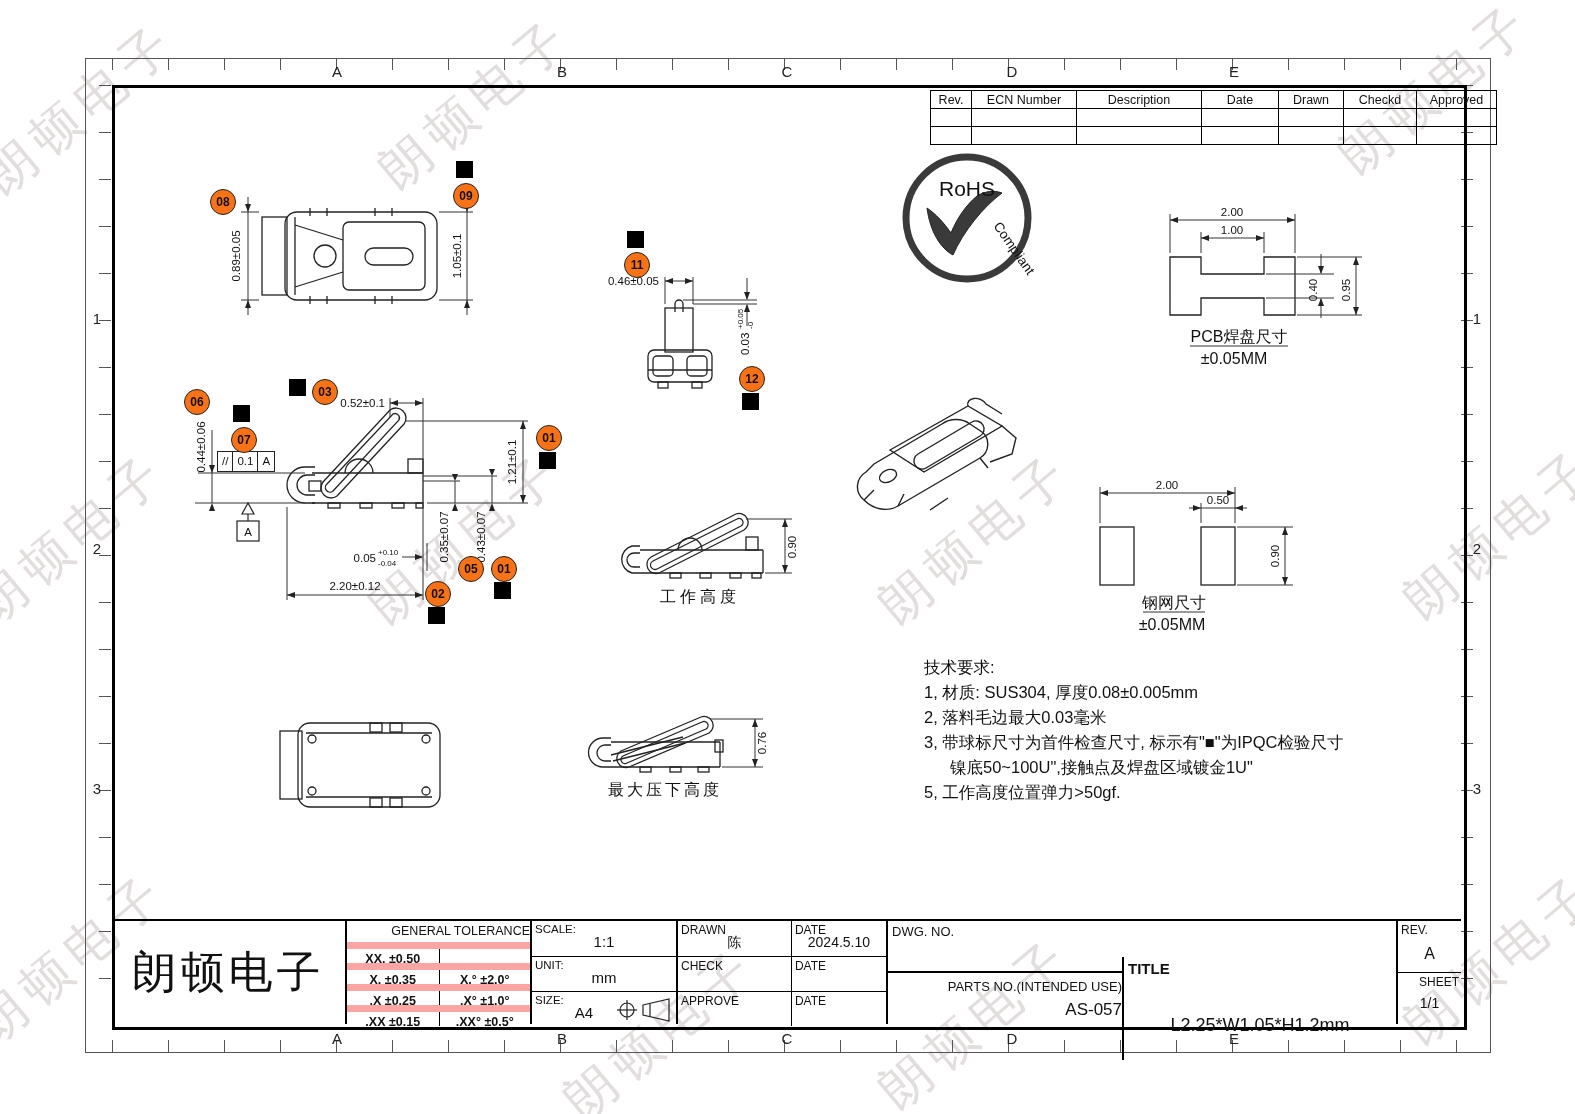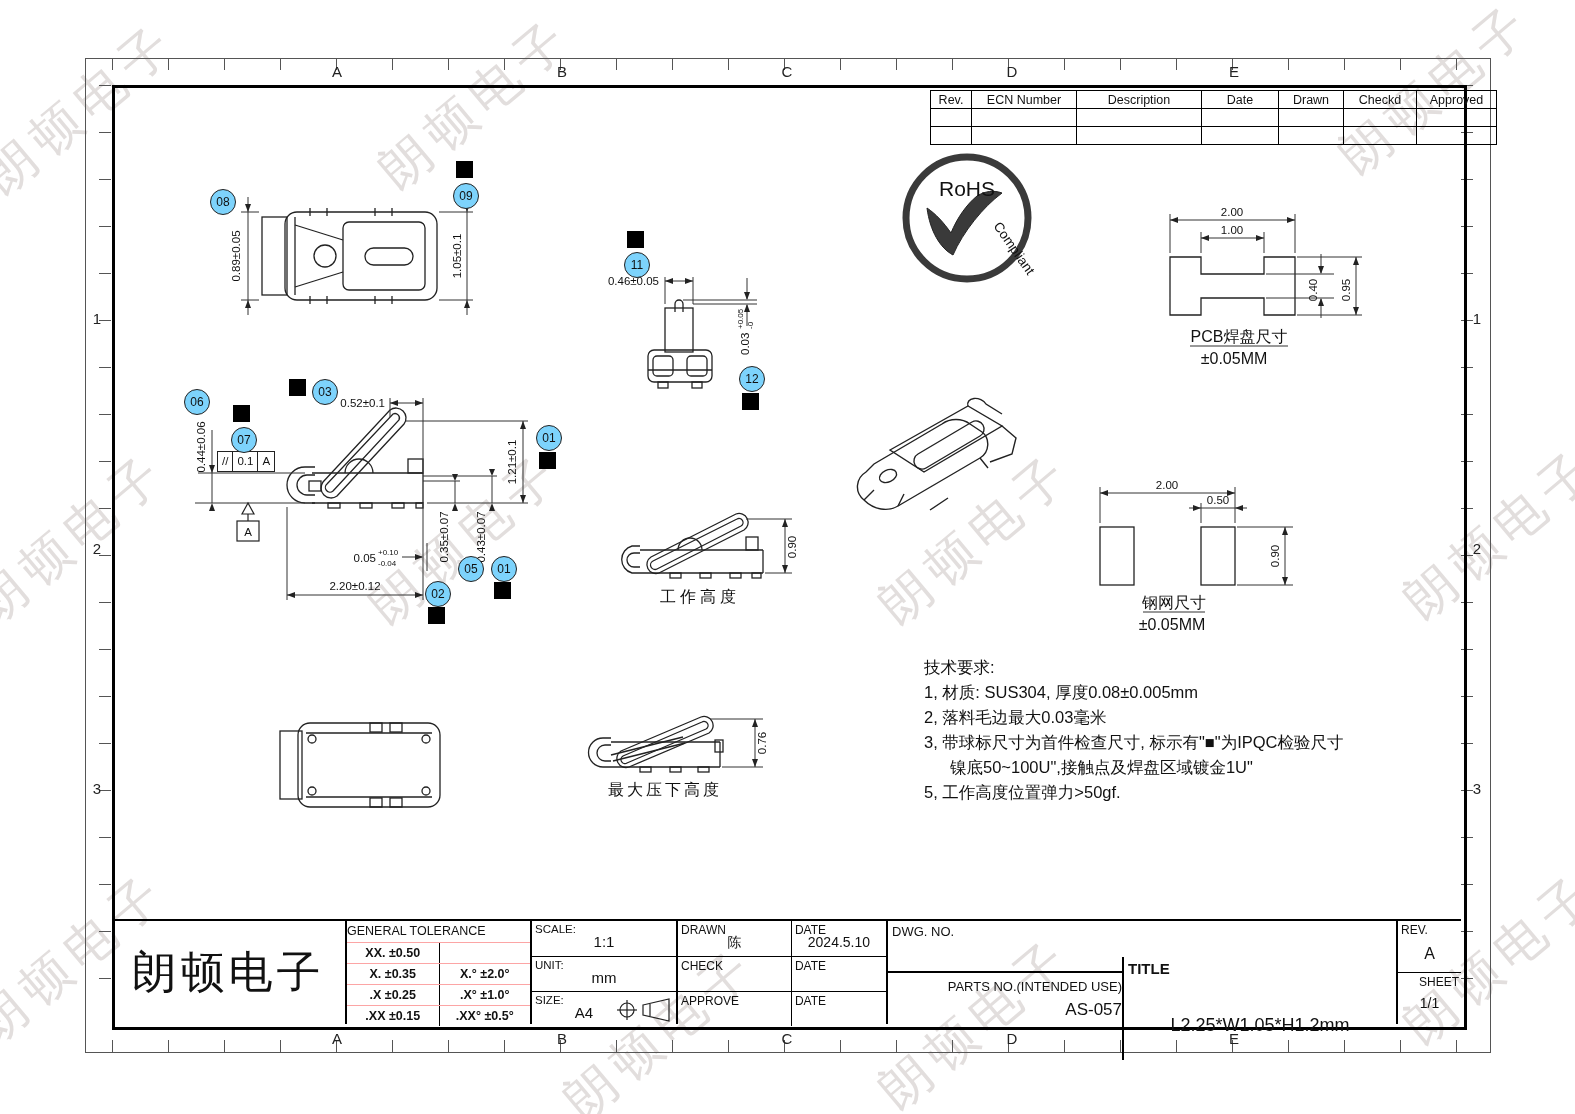--- a/index.html
+++ b/index.html
@@ -12,38 +12,38 @@
   .border-outer{position:absolute;left:85px;top:58px;width:1404px;height:993px;border:1px solid #555;}
   .border-inner{position:absolute;left:112px;top:85px;width:1349px;height:939px;border:3px solid #000;}
   .tickstrip-h{position:absolute;height:12px;width:1349px;left:112px;
      background:repeating-linear-gradient(90deg,#555 0 1px,transparent 1px 56px);}
   .tickstrip-v{position:absolute;width:12px;height:939px;top:85px;
      background:repeating-linear-gradient(180deg,#555 0 1px,transparent 1px 47px);}
   .gridlab{position:absolute;width:18px;height:16px;text-align:center;font-size:15px;color:#222;}
   table.rev{border-collapse:collapse;font-size:12.5px;}
   table.rev td{border:1px solid #000;height:17px;padding:0 2px;text-align:center;white-space:nowrap;}
   .balloon{position:absolute;width:24px;height:24px;border:1.5px solid #222;border-radius:50%;
-     font-size:12px;line-height:24px;text-align:center;background:#7dd3fc;z-index:3;}
+     font-size:12px;line-height:24px;text-align:center;background:#f97316;z-index:3;font-weight:bold;}
   .sq{position:absolute;width:17px;height:17px;background:#000;z-index:3;}
   .fcf{position:absolute;display:flex;height:19px;border:1.3px solid #222;background:#fff;font-size:11.5px;z-index:3;}
   .fcf div{padding:0 4px;line-height:19px;border-left:1.3px solid #222;}
   .fcf div:first-child{border-left:none;}
   .notes{position:absolute;left:924px;top:655px;width:530px;font-size:16.5px;line-height:25px;z-index:2;}
   .notes .ind{padding-left:26px;}
   
   .tb{position:absolute;left:112px;top:919px;width:1349px;height:105px;border-top:2.5px solid #000;
       display:flex;z-index:2;background:transparent;box-sizing:border-box;}
   .tb *{box-sizing:border-box;}
   .tb .sec{height:100%;border-left:2px solid #000;}
   .tb .sec:first-child{border-left:none;}
   .company{width:233px;display:flex;align-items:center;justify-content:center;
      font-family:"DejaVu Serif",serif;font-size:44px;letter-spacing:4px;}
   .tolr{width:185px;font-size:12.5px;}
-  .tolr .hdr{height:21px;line-height:21px;text-align:left;font-size:12.5px;}
-  .tolr .row{display:flex;height:21px;border-top:1px solid #fca5a5;font-weight:bold;}
+  .tolr .hdr{height:21px;line-height:21px;text-align:right;font-size:12.5px;}
+  .tolr .row{display:flex;height:21px;border-top:7px solid #fca5a5;font-weight:bold;}
   .tolr .row div{width:50%;line-height:20px;text-align:center;}
   .tolr .row div:last-child{border-left:1px solid #000;}
   .scales{width:146px;font-size:11.5px;}
   .scales .srow{height:35px;border-top:1px solid #000;position:relative;}
   .scales .srow:first-child{border-top:none;}
   .scales .lab{position:absolute;left:3px;top:2px;}
   .scales .val{position:absolute;left:0;right:0;top:12px;text-align:center;font-size:15px;}
   .drawncol{width:210px;font-size:12px;}
   .drawncol .drow{height:35px;border-top:1px solid #000;display:flex;}
   .drawncol .drow:first-child{border-top:none;}

